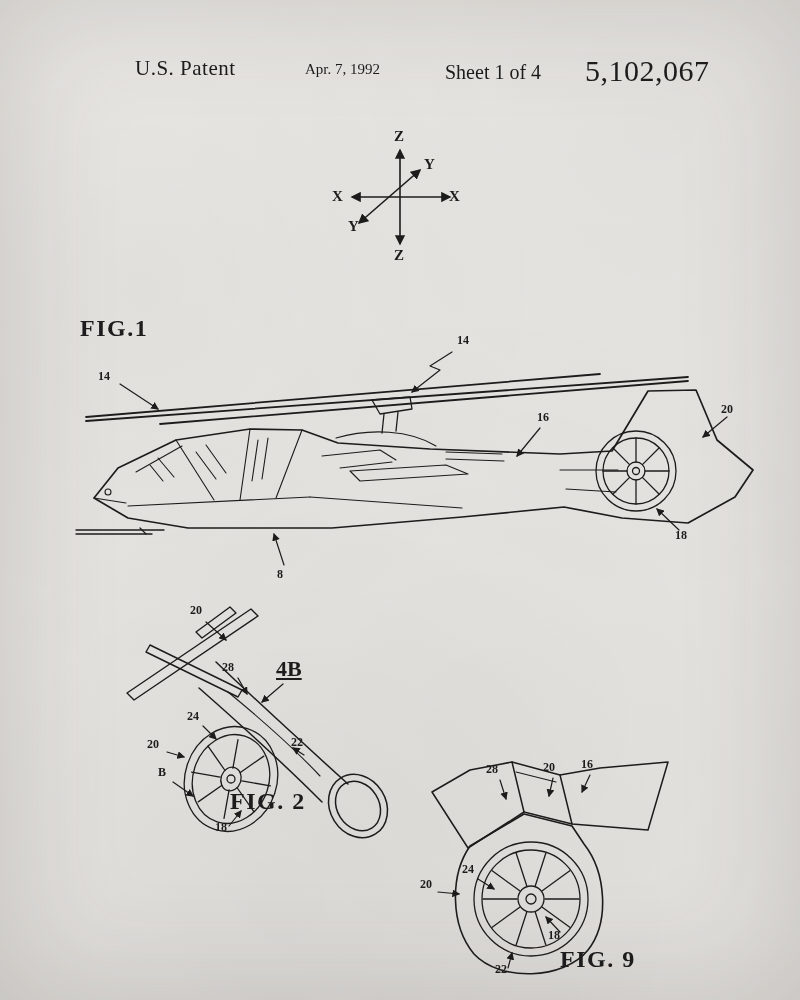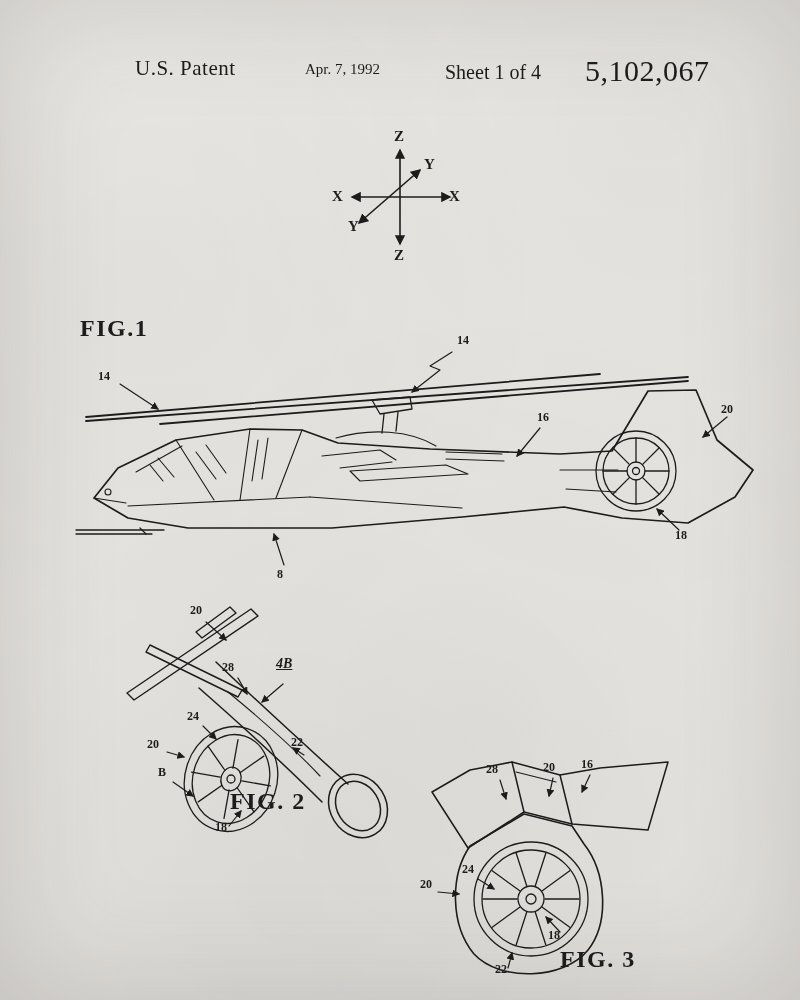--- a/index.html
+++ b/index.html
@@ -20,21 +20,21 @@
   }
   .hdr{position:absolute;white-space:nowrap;font-weight:normal;}
   #patent-title{left:135px;top:56px;font-size:21px;letter-spacing:0.5px;}
   #patent-date{left:305px;top:61px;font-size:15px;}
   #sheet-number{left:445px;top:61px;font-size:20px;}
   #patent-number{left:585px;top:54px;font-size:30px;letter-spacing:0.5px;}
   svg{position:absolute;left:0;top:0;}
   .lbl{position:absolute;font-weight:bold;font-size:12px;white-space:nowrap;z-index:3;}
   .axis-lbl{position:absolute;font-weight:bold;font-size:15px;z-index:3;}
   .fig-lbl{position:absolute;font-weight:bold;font-size:24px;letter-spacing:1.5px;z-index:3;}
-  .lbl-large{font-size:14px;text-decoration:underline;font-style:italic;}
+  .lbl-large{font-size:22px;text-decoration:underline;}
 </style>
 </head>
 <body>
 
 <div id="page">
 
   <div class="hdr" id="patent-title">U.S. Patent</div>
   <div class="hdr" id="patent-date">Apr. 7, 1992</div>
   <div class="hdr" id="sheet-number">Sheet 1 of 4</div>
   <div class="hdr" id="patent-number">5,102,067</div>
@@ -229,21 +229,21 @@
   <div class="fig-lbl" style="left:230px;top:788px">FIG.  2</div>
   <div class="lbl" style="left:190px;top:603px">20</div>
   <div class="lbl" style="left:222px;top:660px">28</div>
   <div class="lbl lbl-large" style="left:276px;top:656px">4B</div>
   <div class="lbl" style="left:187px;top:709px">24</div>
   <div class="lbl" style="left:147px;top:737px">20</div>
   <div class="lbl" style="left:291px;top:735px">22</div>
   <div class="lbl" style="left:158px;top:765px">B</div>
   <div class="lbl" style="left:215px;top:820px">18</div>
 
-  <div class="fig-lbl" style="left:560px;top:946px">FIG.  3</div>
+  <div class="fig-lbl" style="left:560px;top:946px">FIG.  9</div>
   <div class="lbl" style="left:486px;top:762px">28</div>
   <div class="lbl" style="left:543px;top:760px">20</div>
   <div class="lbl" style="left:581px;top:757px">16</div>
   <div class="lbl" style="left:420px;top:877px">20</div>
   <div class="lbl" style="left:462px;top:862px">24</div>
   <div class="lbl" style="left:548px;top:928px">18</div>
   <div class="lbl" style="left:495px;top:962px">22</div>
 
 </div>
 

